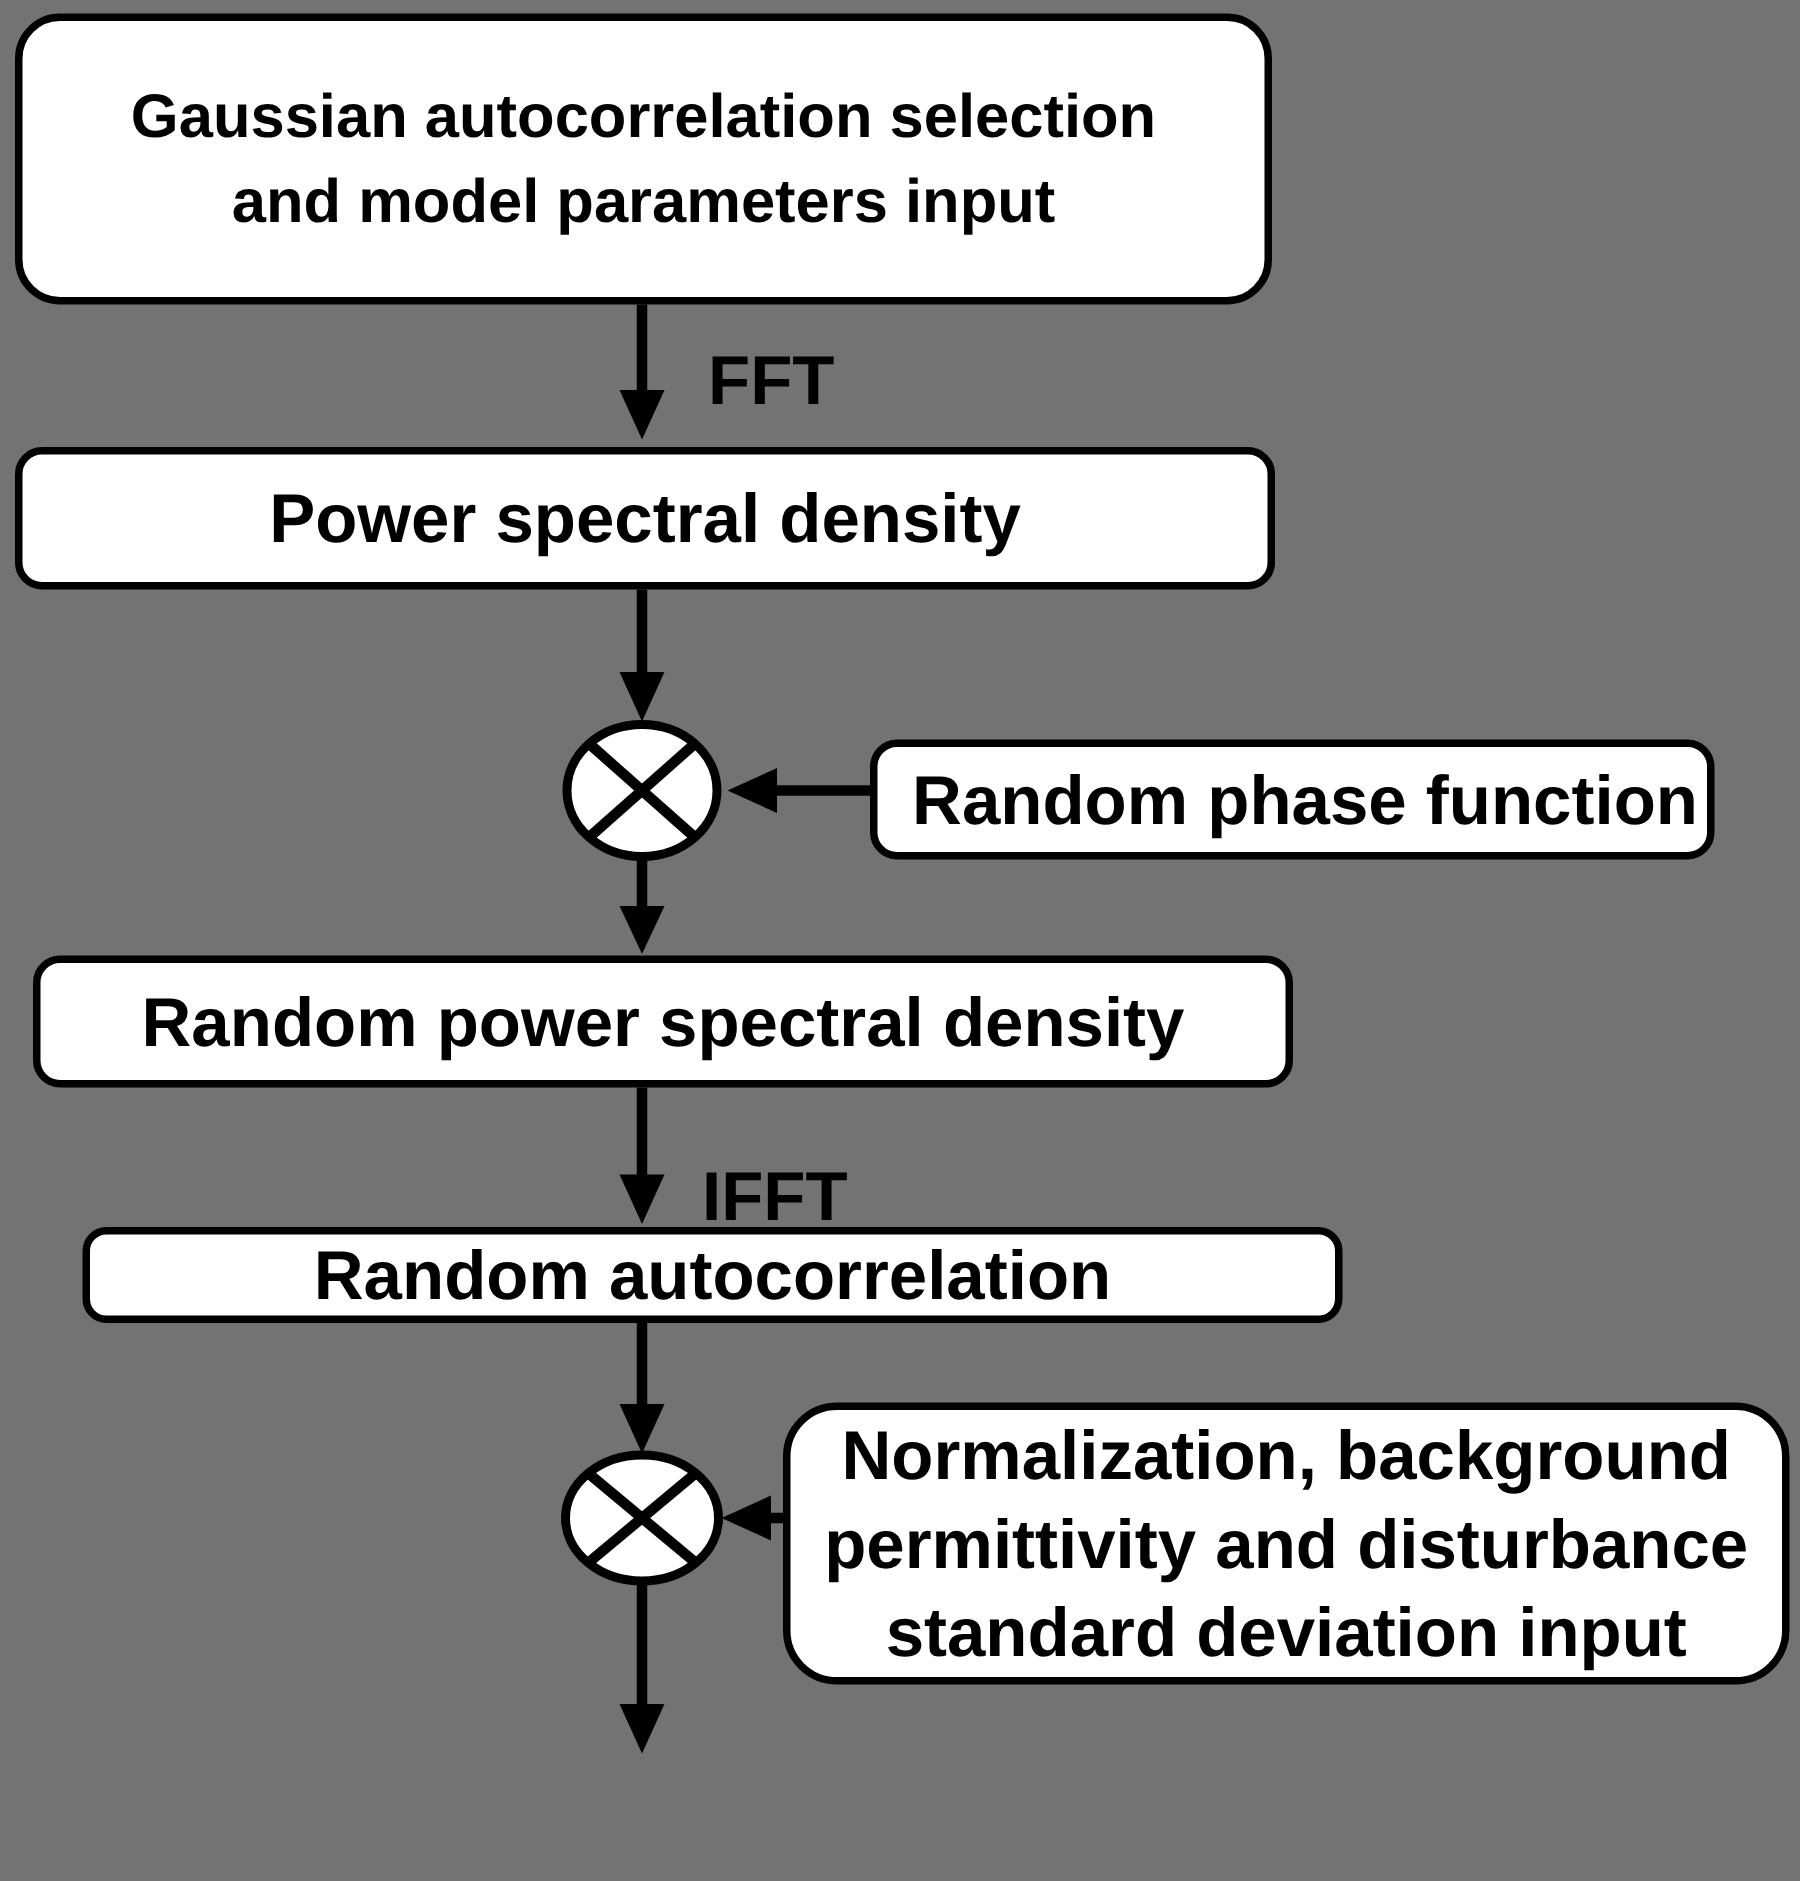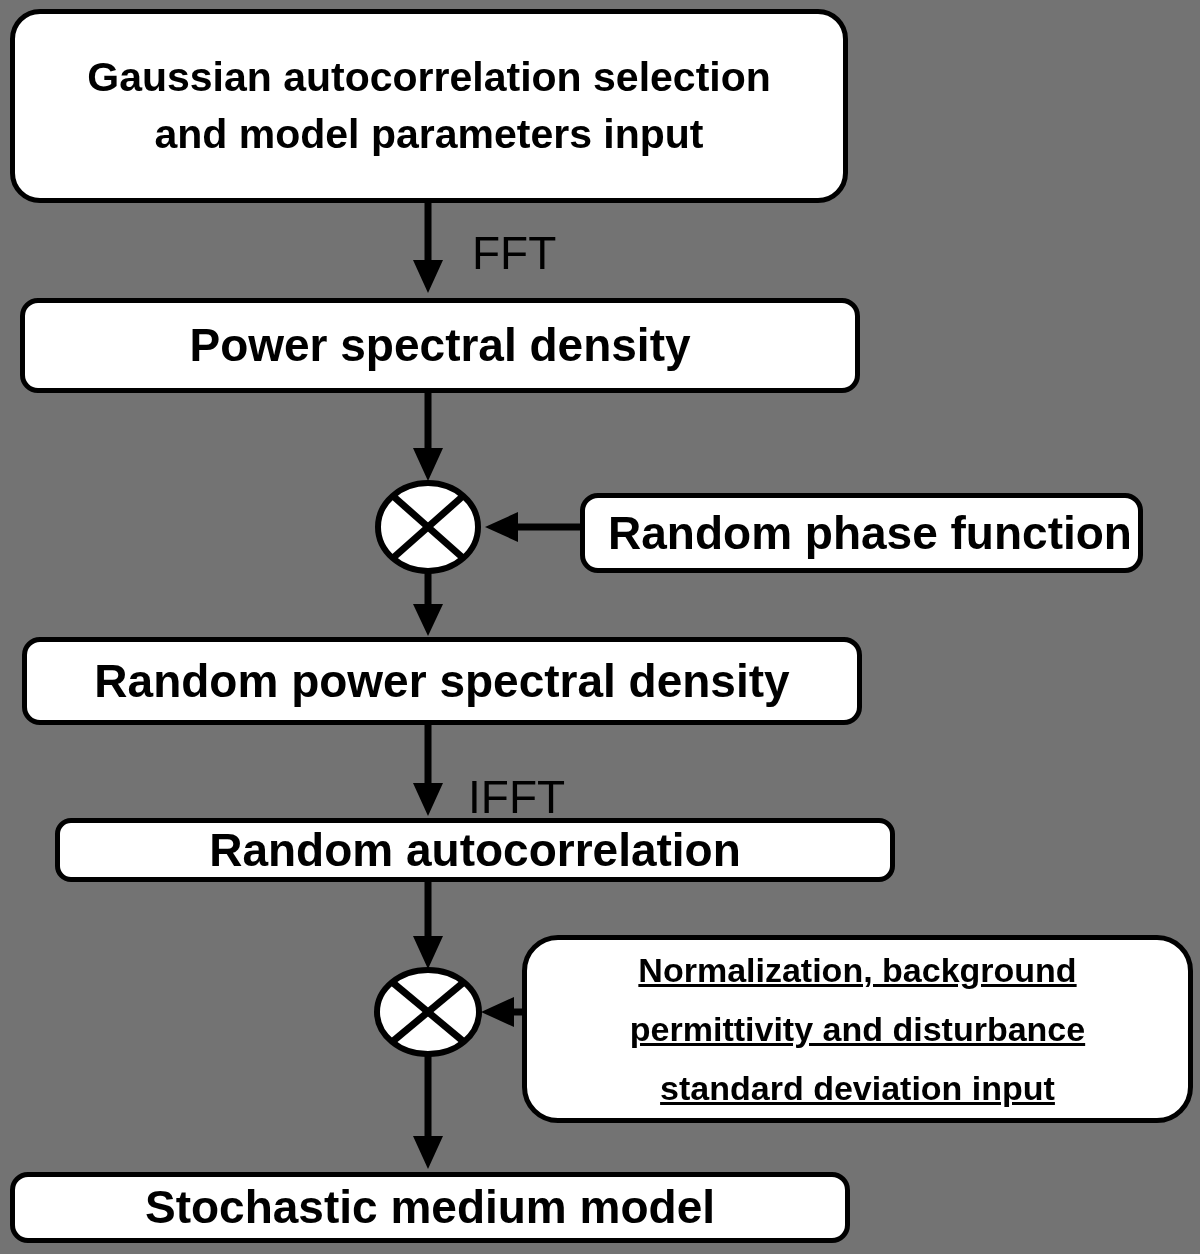--- a/index.html
+++ b/index.html
@@ -39,21 +39,21 @@
   .box .line { white-space: nowrap; }
 
   .box-gaussian {
     left: 10px; top: 9px;
     width: 838px; height: 194px;
     border-radius: 30px;
     font-size: 41px;
     line-height: 57px;
   }
   .box-psd {
-    left: 20px; top: 298px;
+    left: 10px; top: 298px;
     width: 840px; height: 95px;
     border-radius: 18px;
     font-size: 46px;
   }
   .box-rpf {
     left: 580px; top: 493px;
     width: 563px; height: 80px;
     border-radius: 18px;
     font-size: 46px;
     padding-left: 17px;
@@ -68,34 +68,33 @@
     left: 10px; top: 818px;
     width: 840px; height: 64px;
     border-radius: 16px;
     font-size: 46px;
     margin-left: 45px;
   }
   .box-norm {
     left: 522px; top: 935px;
     width: 671px; height: 188px;
     border-radius: 36px;
-    font-size: 34px;
+    font-size: 46px;
     line-height: 59px;
-    text-decoration: underline;
   }
   .box-smm {
     left: 10px; top: 1172px;
     width: 840px; height: 71px;
     border-radius: 18px;
     font-size: 46px;
   }
   .edge-label {
     position: absolute;
     color: #000000;
-    font-weight: normal;
+    font-weight: bold;
     font-size: 46px;
     line-height: 54px;
     white-space: nowrap;
   }
   .edge-label-fft  { left: 472px; top: 226px; }
   .edge-label-ifft { left: 468px; top: 738px; margin-top: 32px; }
 </style>
 </head>
 <body>
 
@@ -180,17 +179,14 @@
   <div class="box box-ra">
     <div class="line">Random autocorrelation</div>
   </div>
 
   <div class="box box-norm">
     <div class="line">Normalization, background</div>
     <div class="line">permittivity and disturbance</div>
     <div class="line">standard deviation input</div>
   </div>
 
-  <div class="box box-smm">
-    <div class="line">Stochastic medium model</div>
-  </div>
 
 </div>
 
 </body></html>

